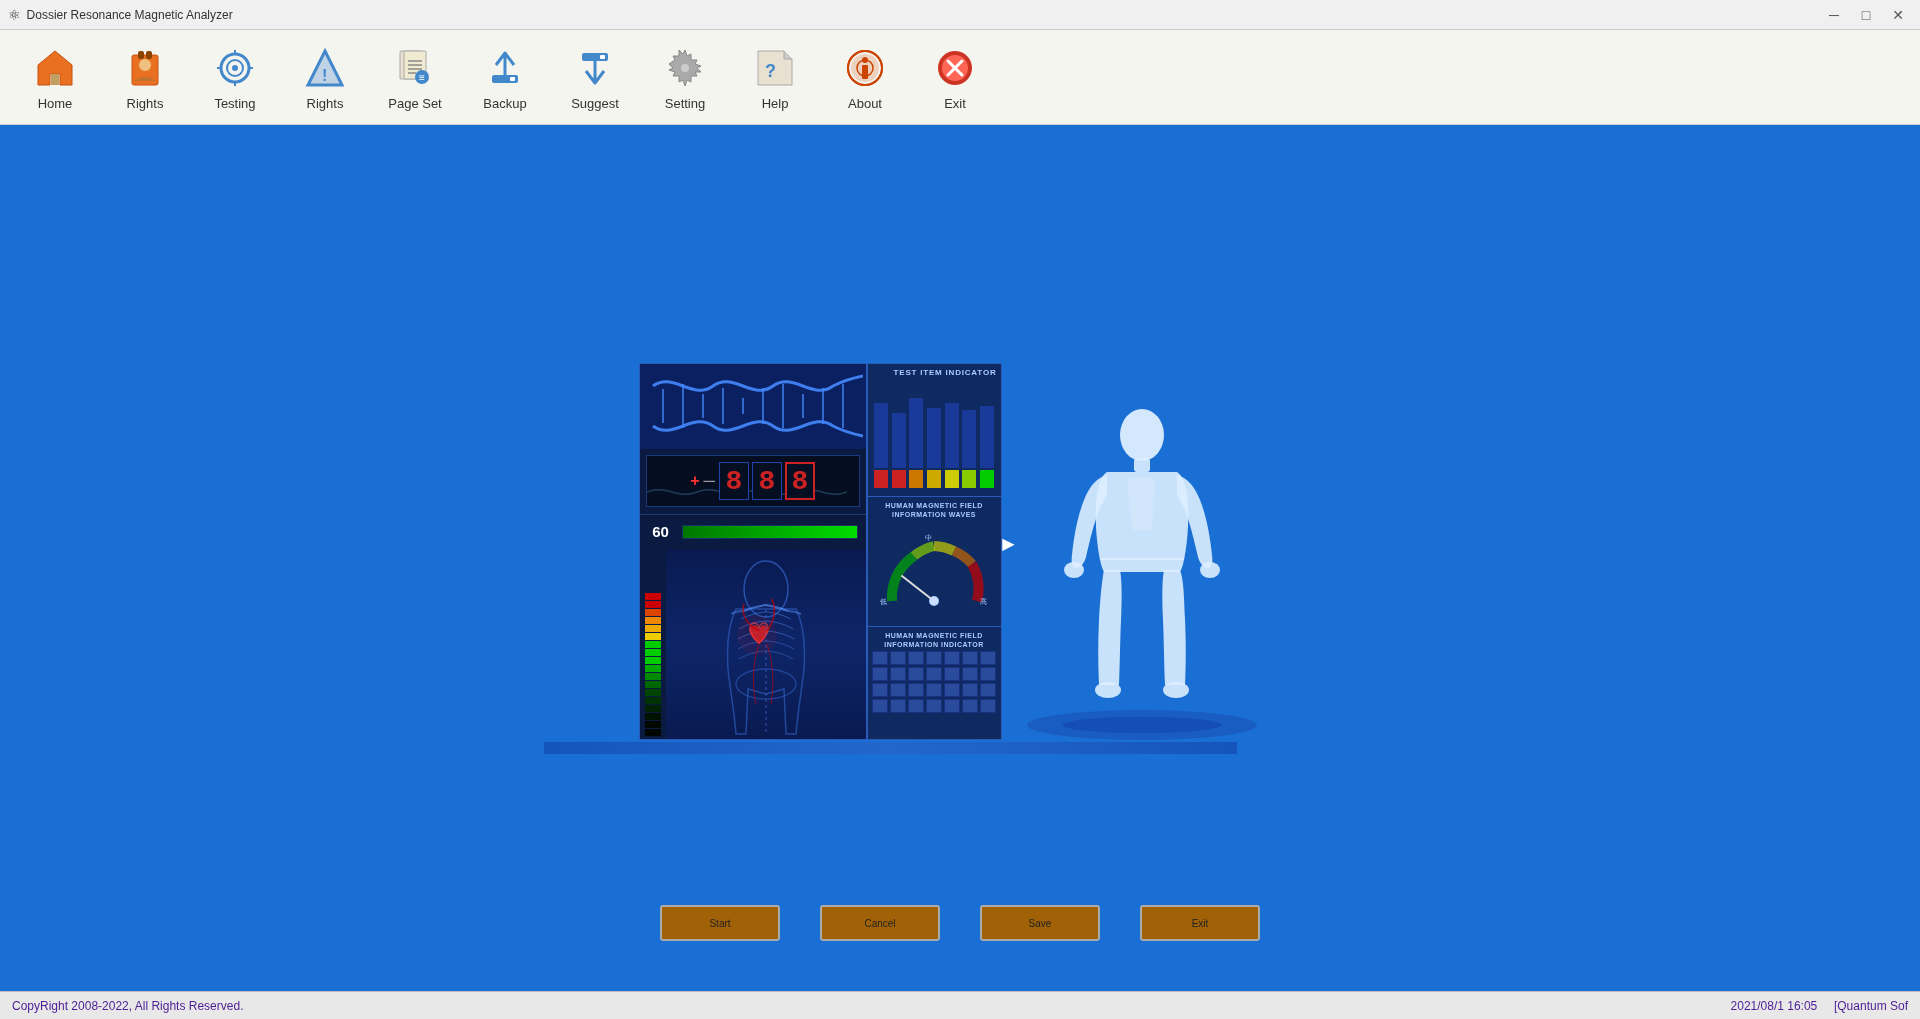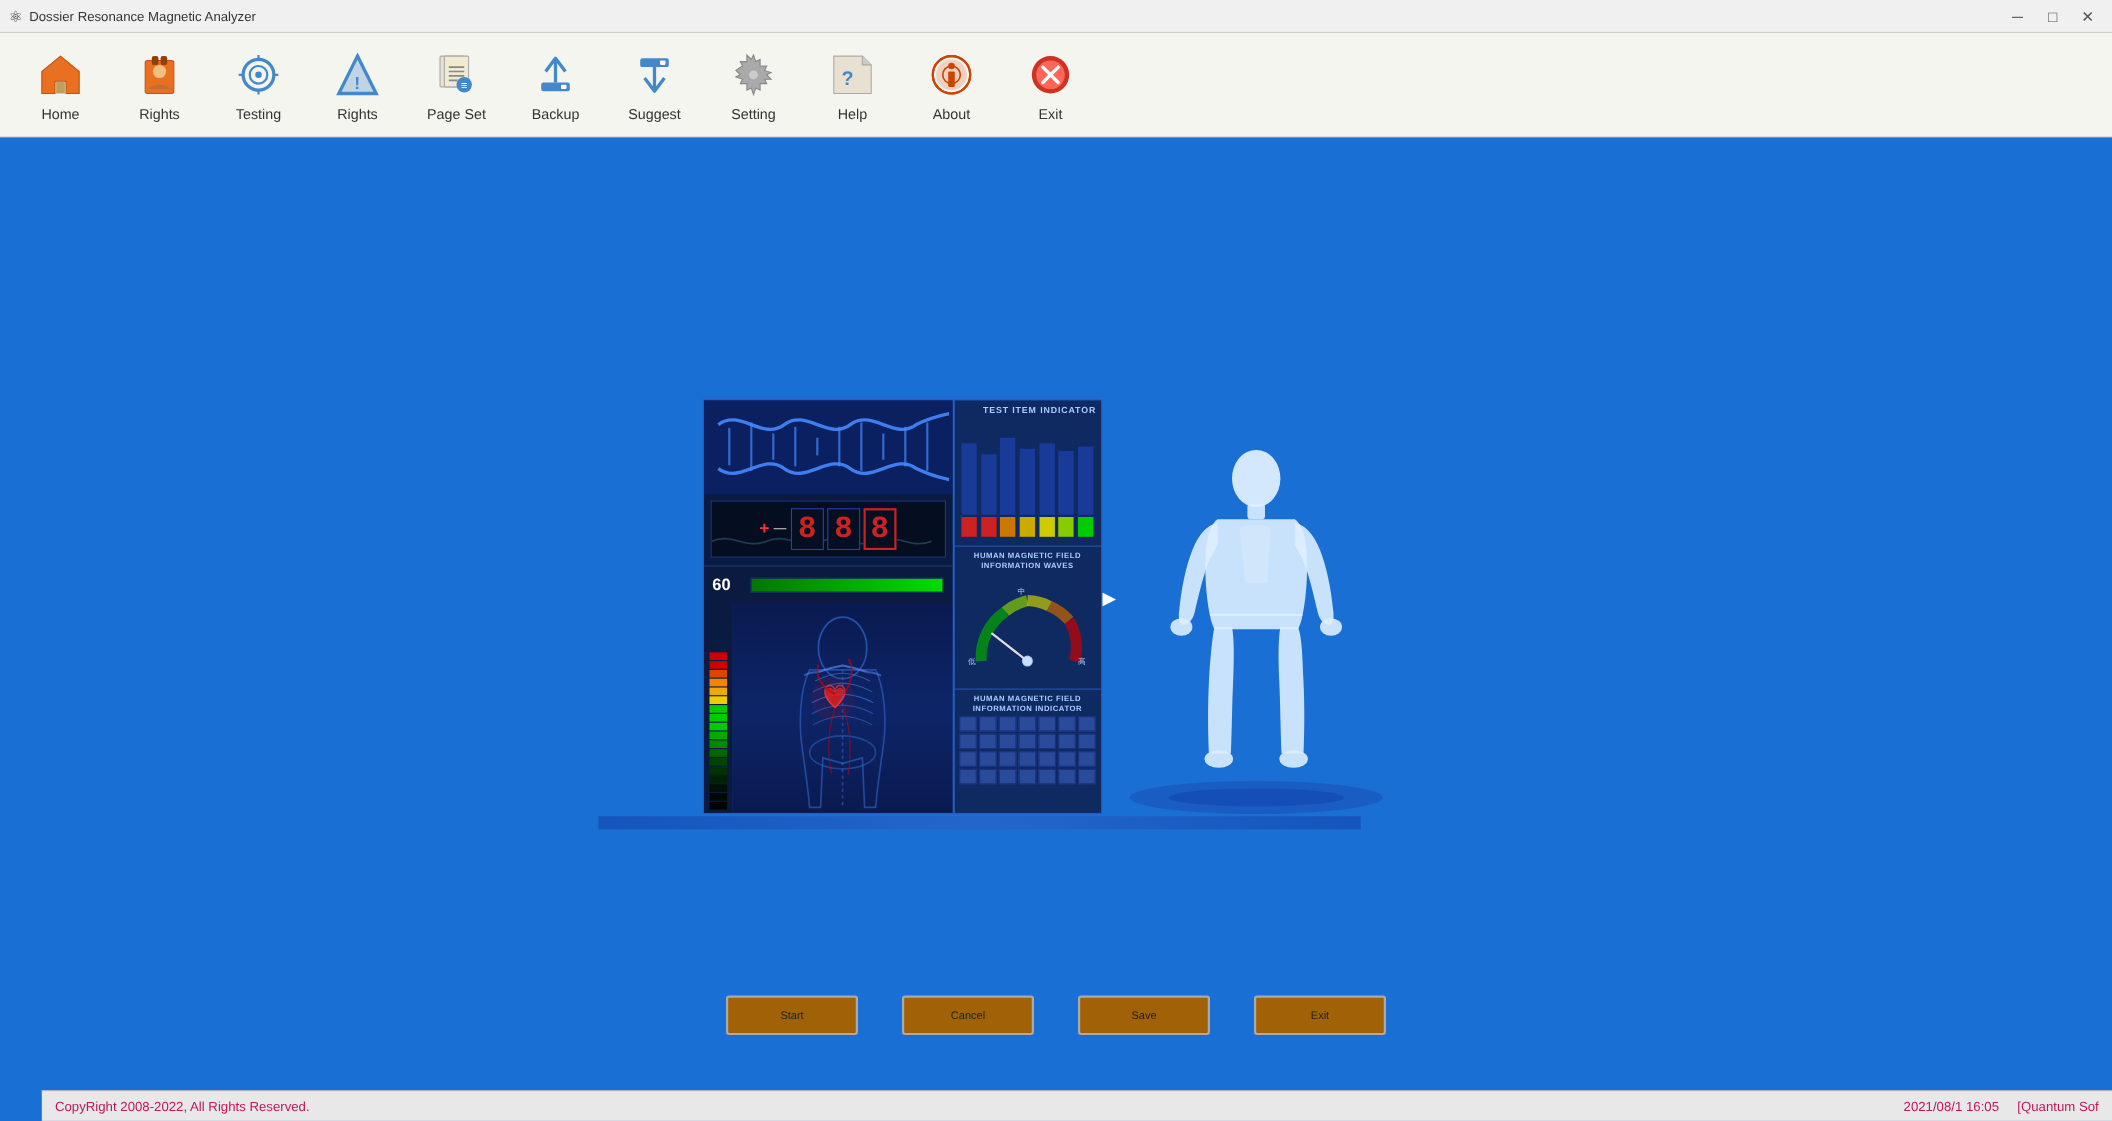--- a/index.html
+++ b/index.html
@@ -290,22 +290,21 @@
     #status-bar {
       height: 28px;
       background: #e8e8e8;
       border-top: 1px solid #bbb;
       display: flex;
       align-items: center;
       justify-content: space-between;
       padding: 0 12px;
       flex-shrink: 0;
       font-size: 12px;
-      color: #be185d;
-      margin-left: 38px;
+      color: #4c1d95;
     }
 
     
     #dna-svg { width: 220px; height: 80px; }
 
     #center-wrapper {
       display: flex;
       flex-direction: column;
       align-items: center;
     }
@@ -498,21 +497,21 @@
             <span style="color:#ff3333; font-size:16px; font-weight:bold; z-index:1;">+</span>
             <span style="color:#aaaaaa; font-size:16px; z-index:1;">─</span>
             <div style="display:flex; gap:3px; z-index:1;">
               <div class="digit-block" style="width:30px; height:38px; background:#060e22; border:1px solid #2244aa; display:flex; align-items:center; justify-content:center; color:#cc2222; font-size:28px; font-family:'Courier New',monospace; font-weight:bold;">8</div>
               <div class="digit-block" style="width:30px; height:38px; background:#060e22; border:1px solid #2244aa; display:flex; align-items:center; justify-content:center; color:#cc2222; font-size:28px; font-family:'Courier New',monospace; font-weight:bold;">8</div>
               <div class="digit-block red-digit" style="width:30px; height:38px; background:#060e22; border:2px solid #cc2222; display:flex; align-items:center; justify-content:center; color:#cc2222; font-size:28px; font-family:'Courier New',monospace; font-weight:bold;">8</div>
             </div>
           </div>
         </div>
 
-        <div id="level-area" style="height:35px; background:#0a1a40; display:flex; align-items:center; padding:4px 8px; gap:8px; border-top:1px solid #1a3a70;">
+        <div id="level-area" style="height:35px; background:#0a1a40; display:flex; align-items:center; padding:4px 8px; gap:8px; border-top:1px solid #1a3a70;text-align:center;">
           <span class="level-number" style="color:white; font-size:15px; font-weight:bold; min-width:26px;">60</span>
           <div class="level-bar-container" style="flex:1; height:14px; background:#020810; border:1px solid #1a3060; overflow:hidden;">
             <div class="level-bar-fill" style="height:100%; width:100%; background:linear-gradient(to right, #007700, #00dd00);"></div>
           </div>
         </div>
 
         <div id="body-scan-area" style="display:flex; flex:1; height:195px;">
 
           <div id="vertical-meter" style="width:26px; background:#0a1a40; display:flex; flex-direction:column; align-items:center; justify-content:flex-end; padding:3px 2px; gap:1px;">
             <div style="width:16px; height:7px; background:#cc0000;"></div>

